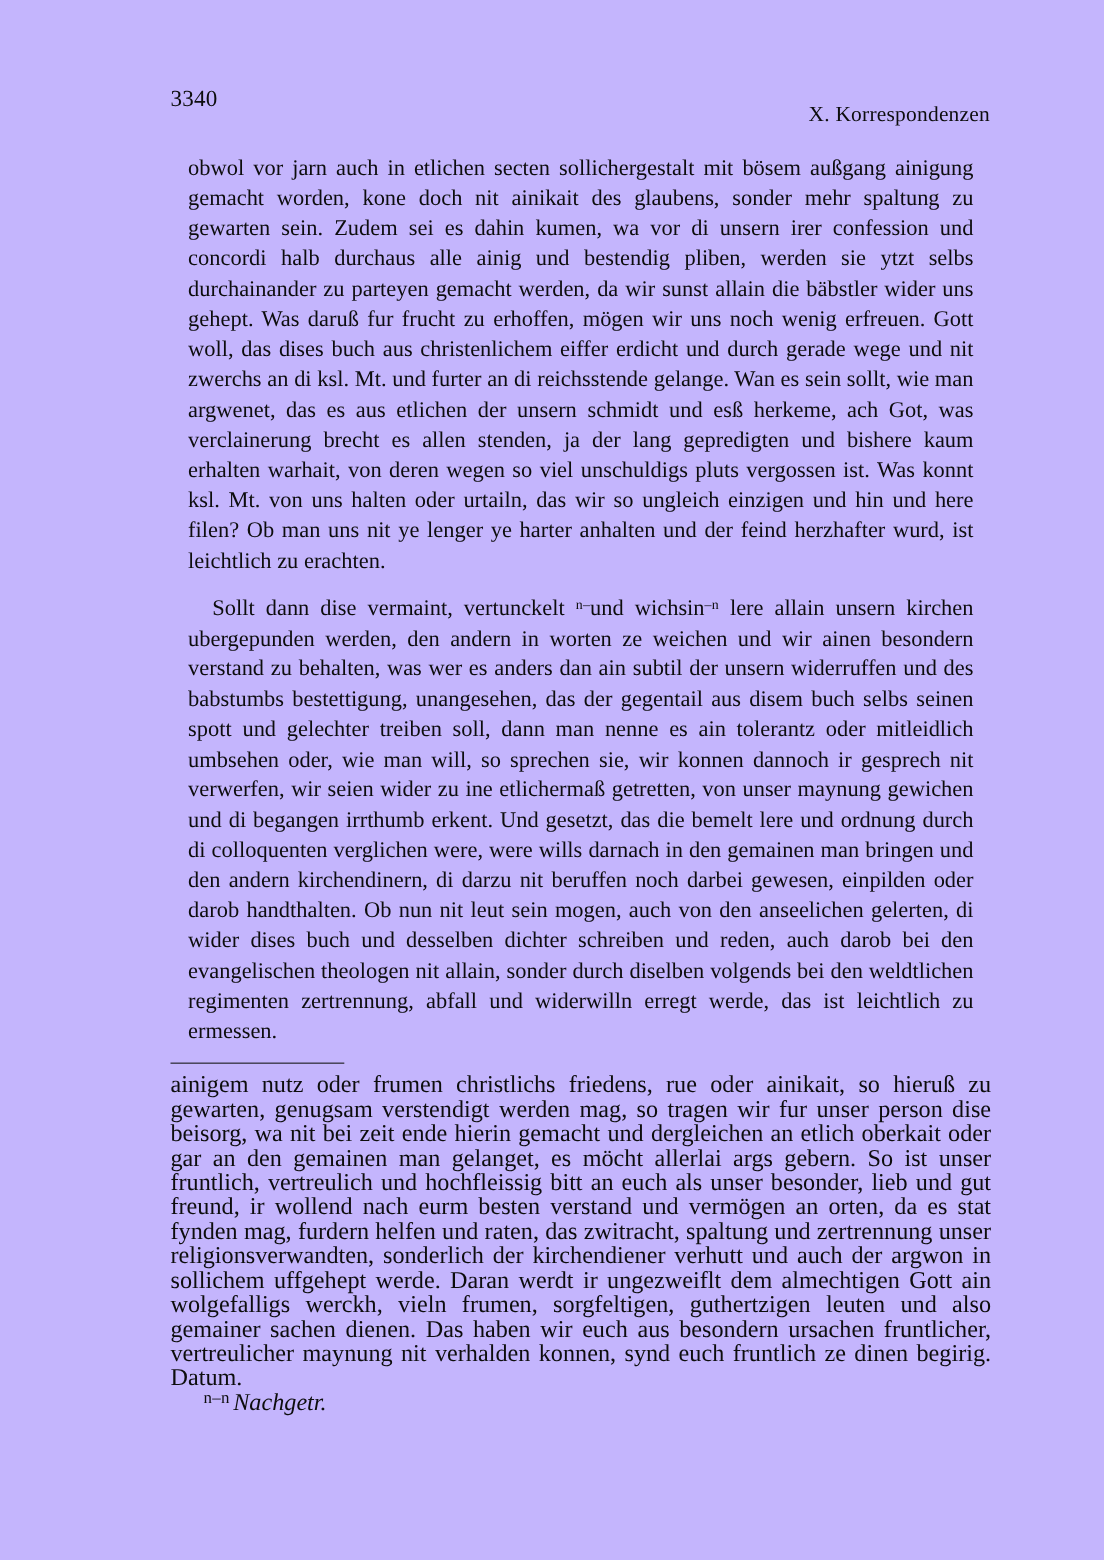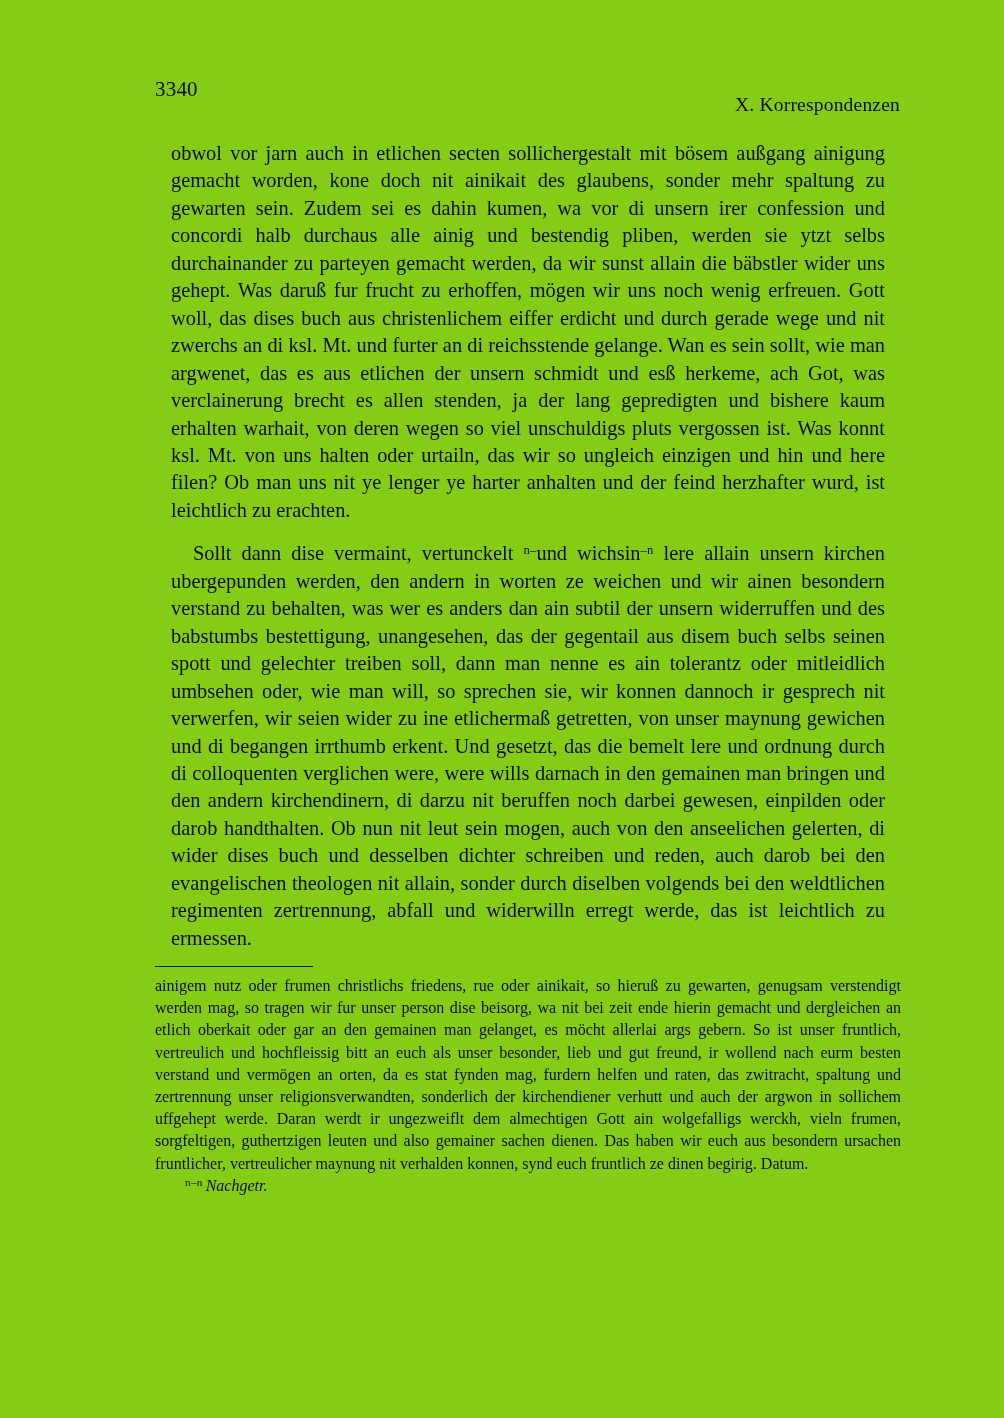--- a/index.html
+++ b/index.html
@@ -13,21 +13,21 @@
     height: 1418px;
     overflow: hidden;
     font-family: "Liberation Serif", "DejaVu Serif", serif;
     color: #0d0d0d;
   }
 
   .page {
     position: relative;
     width: 1004px;
     height: 1418px;
-    background: #84cc16;
+    background: #c4b5fd;
     box-sizing: border-box;
   }
 
   
   .running-head {
     position: absolute;
     left: 155px;
     top: 76px;
     width: 745px;
     height: 26px;
@@ -92,21 +92,21 @@
     width: 158px;
     height: 0;
     border-top: 1.3px solid #1a1a1a;
   }
 
   .footnote-block {
     position: absolute;
     left: 155px;
     top: 975px;
     width: 746px;
-    font-size: 16px;
+    font-size: 22px;
     line-height: 22.2px;
     text-align: justify;
     text-justify: inter-word;
     font-family: "Liberation Serif", "DejaVu Serif", serif;
     hyphens: none;
   }
   .footnote-block p {
     margin: 0;
   }
   .footnote-block p.fn-indent {

